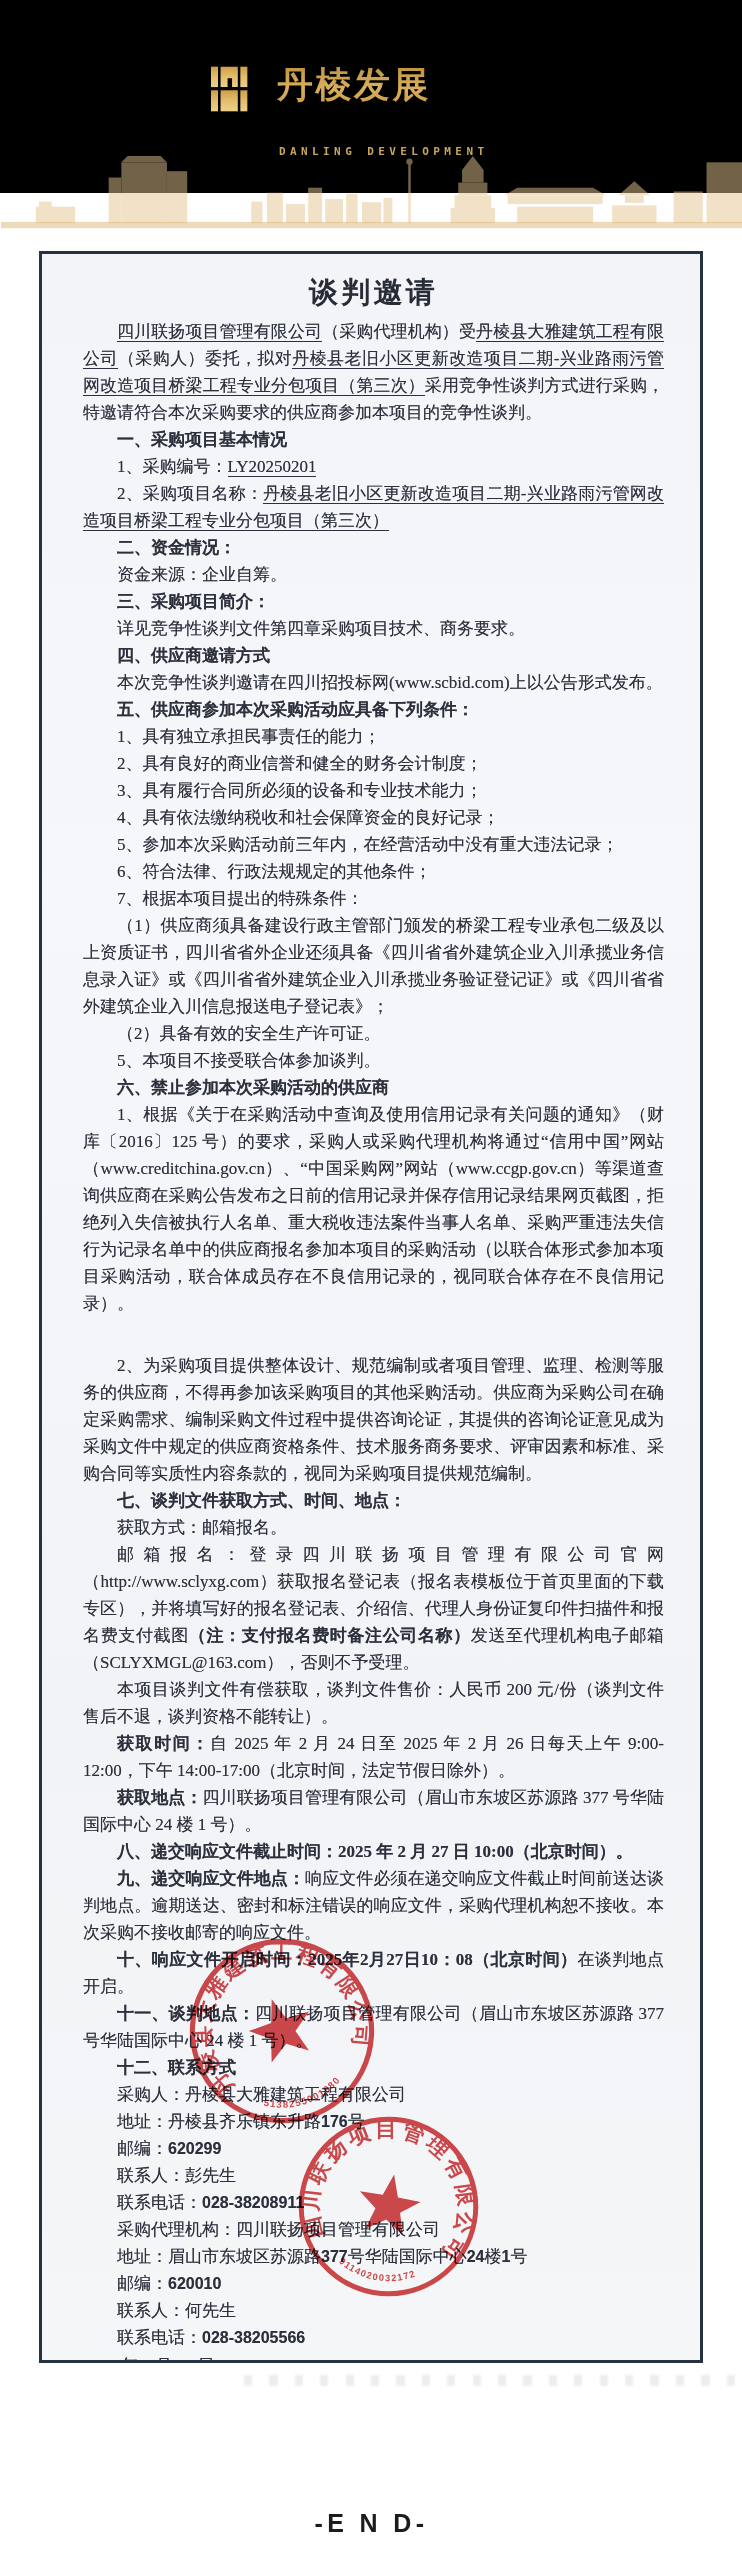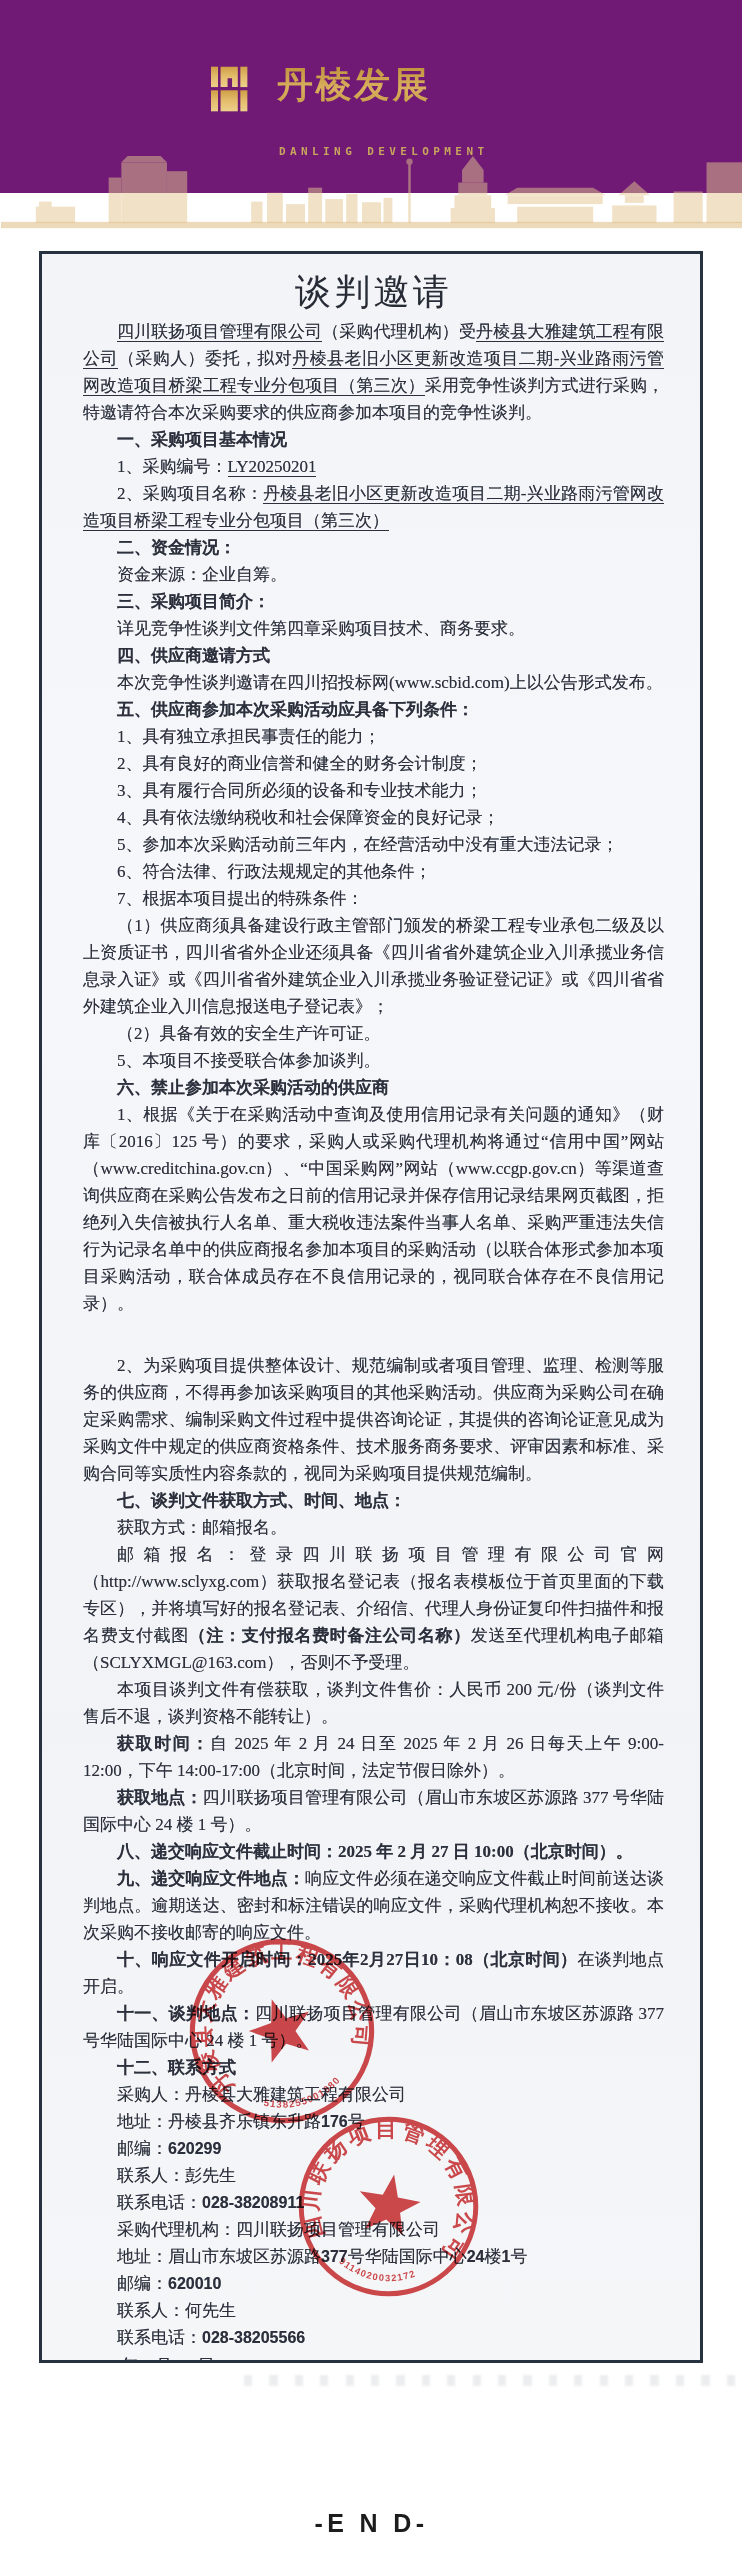--- a/index.html
+++ b/index.html
@@ -2,42 +2,42 @@
 <html style="font-size:10.2px"><head>
 <meta charset="utf-8">
 <style>
   html,body{margin:0;padding:0;}
   body{
     width:743px;height:2576px;overflow:hidden;position:relative;
     background:#ffffff;
     font-family:"Liberation Serif","DejaVu Serif",serif;
   }
   
-  .header{position:absolute;left:0;top:0;width:743px;height:193px;background:#701a75;}
+  .header{position:absolute;left:0;top:0;width:743px;height:193px;background:#000000;}
   .logo{position:absolute;left:211px;top:66px;width:37px;height:46px;}
   .brand-cn{
     position:absolute;left:277px;top:61px;font-size:36px;font-weight:bold;letter-spacing:2.5px;
     background:linear-gradient(180deg,#b98c35 0%,#d9af5e 55%,#c39844 100%);
     -webkit-background-clip:text;background-clip:text;color:transparent;
     font-family:"Liberation Serif","DejaVu Serif",serif;
   }
   .brand-en{
     position:absolute;left:279px;top:113px;font-size:11px;letter-spacing:4.4px;color:#c8a55e;
     font-family:"DejaVu Sans Mono","Liberation Mono",monospace;font-weight:bold;margin-top:32px;
   }
   .skyline{position:absolute;left:0;top:156px;width:743px;height:76px;}
   
   .page{
     position:absolute;left:39px;top:251px;width:664px;height:2112px;
     border:3.8px solid #26323f;box-sizing:border-box;overflow:hidden;
     background:linear-gradient(180deg,#f2f4f7 0%,#f6f7fa 30%,#f1f3f6 70%,#f5f6f8 100%);
     padding:21.6px 36px 0 41px;
   }
   .doc-title{
-    text-align:center;font-size:36px;font-weight:normal;letter-spacing:3.2px;
+    text-align:center;font-size:29px;font-weight:bold;letter-spacing:3.2px;
     color:#272c36;margin:0 0 10.2px 0;line-height:32px;
   }
   .doc-body{color:#2b303c;font-size:17px;line-height:27px;text-align:justify;
     text-shadow:0 0 0.3px rgba(43,48,60,.55);}
   .doc-body p{margin:0;text-indent:2em;}
   .doc-body p.heading span{font-weight:bold;margin-top:28px;}
   .doc-body p.right{text-indent:0;margin-top:1px;}
   .u{border-bottom:1.3px solid #2b303c;padding-bottom:0.6px;}
   .b{font-weight:bold;}
   .num{font-family:"Liberation Sans","DejaVu Sans",sans-serif;font-weight:bold;font-size:16px;}

